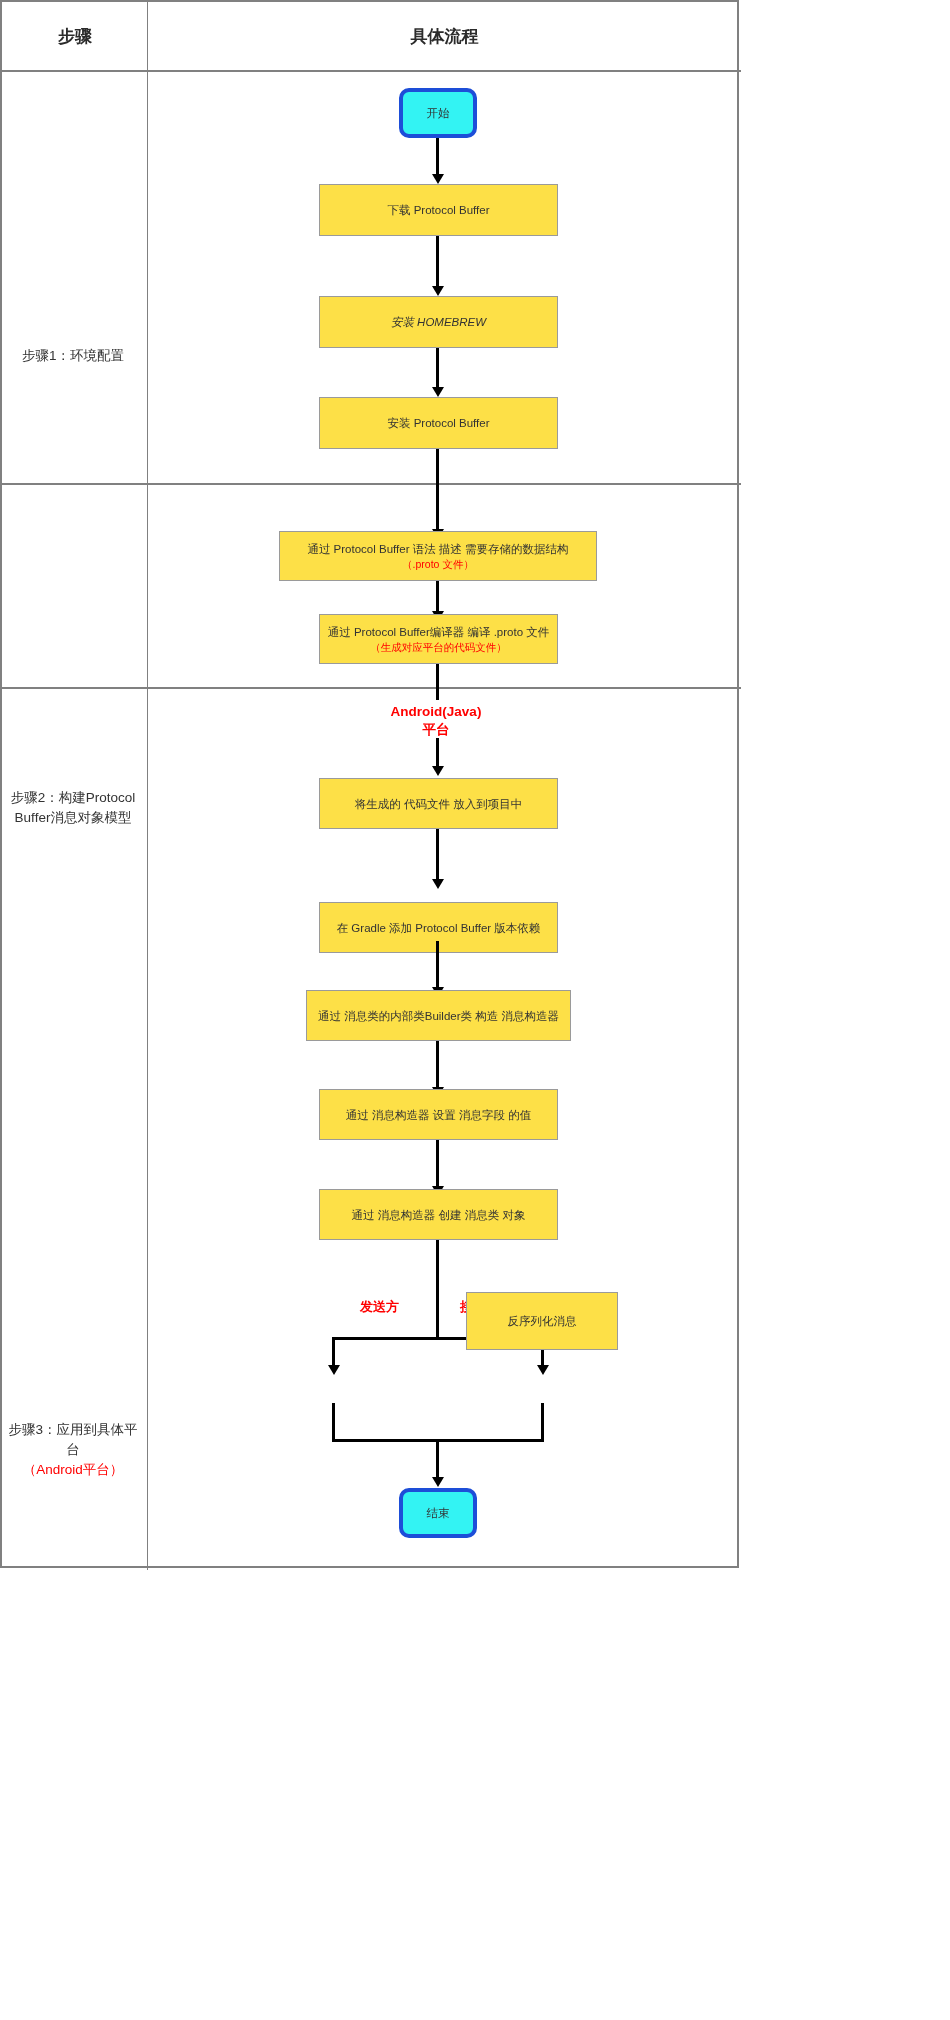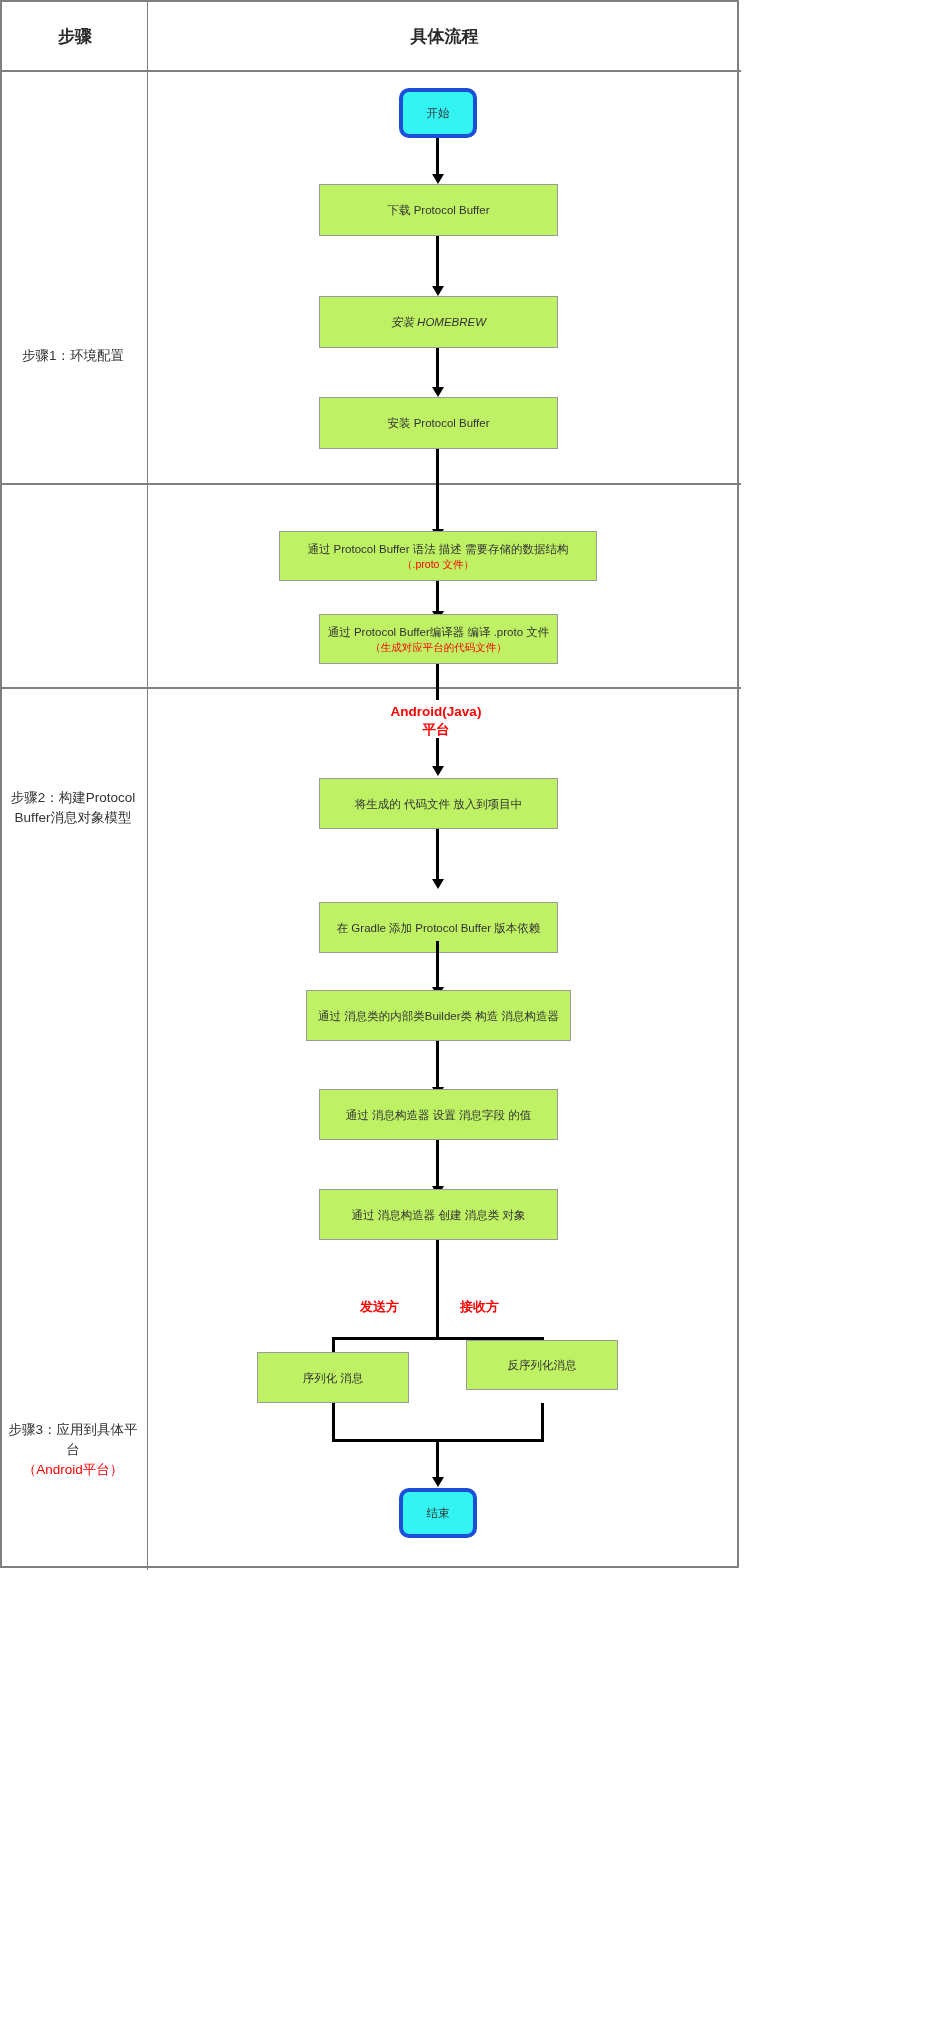--- a/index.html
+++ b/index.html
@@ -83,21 +83,21 @@
     flex-direction: column;
     align-items: center;
     justify-content: center;
     font-size: 11.5px;
     color: #333333;
     line-height: 16px;
     text-align: center;
   }
   .node.rect {
     border: 1px solid #9a9a9a;
-    background: #bef264;
+    background: #fde047;
   }
   .node.term {
     border: 4px solid #1d4ed8;
     background: #33f3f3;
     border-radius: 10px;
     font-size: 11.5px;
   }
   .node .sub {
     color: #ff0000;
     font-size: 10.5px;
@@ -255,25 +255,22 @@
   <div class="branch-label" style="left:460px; top:1298px;">接收方</div>
 
   <div class="conn h" style="left:334px; top:1337px; width:210px;"></div>
 
   <div class="conn v" style="left:332px; top:1337px; height:32px;"></div>
   <div class="arrow-down" style="left:328px; top:1365px;"></div>
 
   <div class="conn v" style="left:541px; top:1337px; height:32px;"></div>
   <div class="arrow-down" style="left:537px; top:1365px;"></div>
 
-  <div class="node rect" style="left:257px; top:1352px; width:152px; height:51px;">
-    <span>序列化 消息</span>
-  </div>
-
-  <div class="node rect" style="left:466px; top:1340px; width:152px; height:50px;">
+
+  <div class="node rect" style="left:466px; top:1292px; width:152px; height:58px;">
     <span>反序列化消息</span>
   </div>
 
   <div class="conn v" style="left:332px; top:1403px; height:38px;"></div>
   <div class="conn v" style="left:541px; top:1403px; height:38px;"></div>
   <div class="conn h" style="left:332px; top:1439px; width:212px;"></div>
   <div class="conn v" style="left:436px; top:1439px; height:42px;"></div>
   <div class="arrow-down" style="left:432px; top:1477px;"></div>
 
   <div class="node term" style="left:399px; top:1488px; width:78px; height:50px;">

